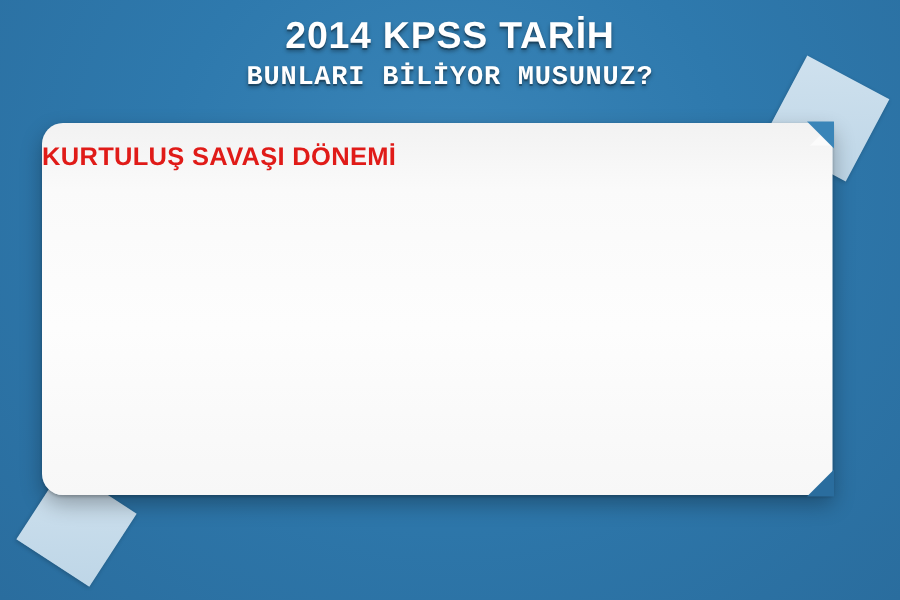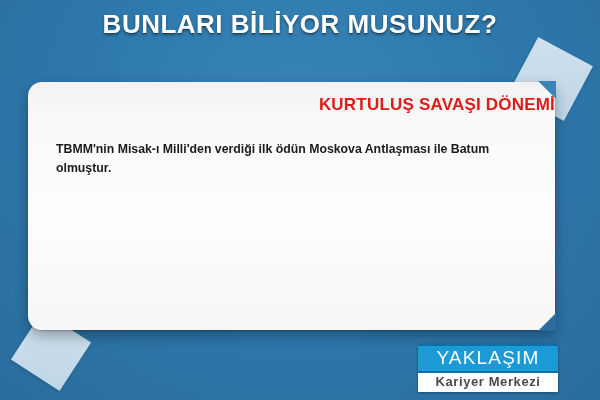--- a/index.html
+++ b/index.html
@@ -35,21 +35,22 @@
     display: block;
     color: #ffffff;
     font-weight: bold;
     font-size: 25px;
     line-height: 28px;
     letter-spacing: 0.5px;
     text-shadow: 0 2px 3px rgba(0,0,0,0.38), 0 1px 0 rgba(0,0,0,0.25);
     white-space: nowrap;
   }
   .header .line2 {
-    font-size: 26px;
+    font-size: 18px;
+    font-family: Liberation Mono, monospace;
   }
 
   
   .tape {
     position: absolute;
     background: #c6dcea;
     box-shadow: 0 1px 3px rgba(0,0,0,0.22);
     z-index: 2;
   }
   .tape-tr {
@@ -111,21 +112,21 @@
     border-top: 18px solid #3a85b8;
     z-index: 5;
   }
 
   
   .subtitle {
     position: absolute;
     top: 13px;
     left: 0;
     width: 527px;
-    text-align: right;
+    text-align: left;
     color: #e01b18;
     font-weight: bold;
     font-size: 17px;
     letter-spacing: 0.2px;
     white-space: nowrap;
   }
 
   .body-text {
     position: absolute;
     top: 58px;
@@ -181,36 +182,28 @@
 </style>
 </head>
 <body>
 
 <div id="poster">
 
   <div class="tape tape-tr"></div>
   <div class="tape tape-bl"></div>
 
   <div class="header">
+    <span class="line line1">2014 KPSS TARİH</span>
     <span class="line line2">BUNLARI BİLİYOR MUSUNUZ?</span>
   </div>
 
   <div class="card">
     <div class="card-corner-tr"></div>
     <div class="card-corner-br"></div>
 
     <div class="subtitle">KURTULUŞ SAVAŞI DÖNEMİ</div>
 
     <div class="body-text">
-      <p class="para">TBMM'nin Misak-ı Milli'den verdiği ilk ödün Moskova Antlaşması ile Batum olmuştur.</p>
     </div>
   </div>
 
-  <div class="logo">
-    <div class="logo-top">
-      <span class="logo-word">YAKLAŞIM</span>
-    </div>
-    <div class="logo-bottom">
-      <span class="logo-sub">Kariyer Merkezi</span>
-    </div>
-  </div>
 
 </div>
 
 </body></html>

